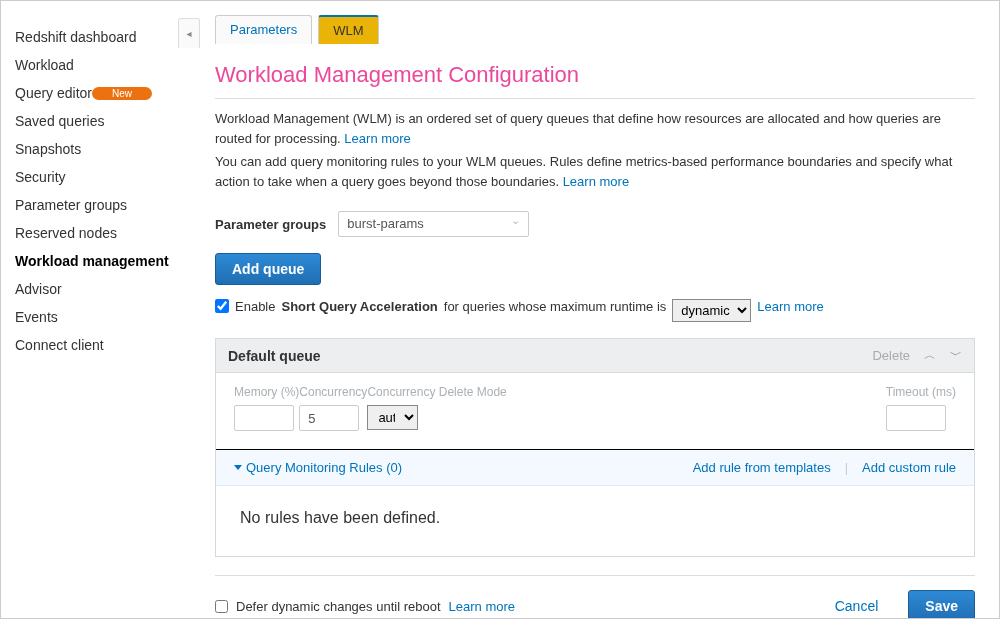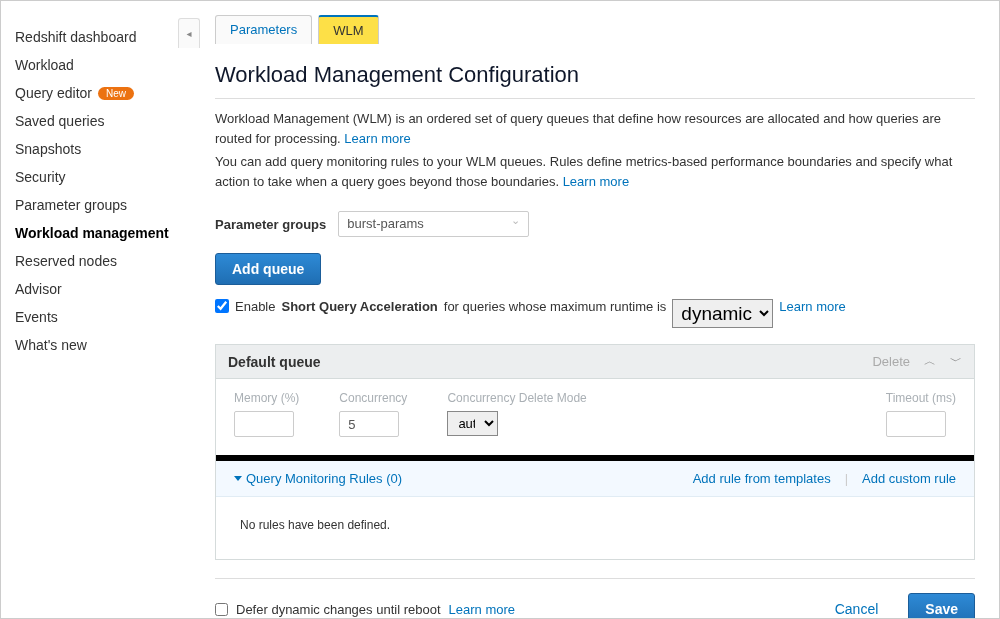--- a/index.html
+++ b/index.html
@@ -26,23 +26,22 @@
     cursor: pointer;
     display: flex;
     align-items: center;
   }
   .sidebar-item.active { font-weight: 700; color: #000; }
   .new-badge {
     display: inline-block;
     background: #ec7211;
     color: #fff;
     font-size: 10px;
-    padding: 1px 8px;
+    padding: 1px 20px;
     border-radius: 8px;
-    margin-left: 6px;
     font-weight: 400;
   }
   .collapse-handle {
     position: absolute;
     left: 178px;
     top: 18px;
     width: 22px;
     height: 30px;
     border: 1px solid #ddd;
     border-bottom: none;
@@ -73,28 +72,28 @@
     border-bottom: none;
     border-top-left-radius: 3px;
     border-top-right-radius: 3px;
     font-size: 13px;
     cursor: pointer;
     background: #fafafa;
     color: #0073bb;
   }
   .tab.active {
     border-top: 2px solid #0073bb;
-    background: #fde047;
+    background: #eab308;
     color: #333;
     font-weight: 400;
   }
   h1.page-title {
     font-size: 22px;
     font-weight: 400;
-    color: #0f172a;
+    color: #ec4899;
     margin-bottom: 10px;
   }
   hr.rule { border: none; border-top: 1px solid #ddd; margin-bottom: 10px; }
   .desc {
     font-size: 13px;
     color: #333;
     line-height: 1.5;
     margin-bottom: 4px;
   }
   .link { color: #0073bb; cursor: pointer; }
@@ -136,60 +135,59 @@
     display: flex;
     gap: 6px;
     margin: 14px 0 16px;
     font-size: 13px;
   }
   .row-sqa input[type=checkbox] { width: 14px; height: 14px; }
   .row-sqa strong { font-weight: 700; }
   .row-sqa select {
     border: 1px solid #888;
     padding: 2px 4px;
-    font-size: 19px;
+    font-size: 13px;
   }
   .queue-box {
     border: 1px solid #d5dbdb;
     background: #fff;
   }
   .queue-head {
     background: #eceeef;
     padding: 8px 12px;
     display: flex;
     align-items: center;
     border-bottom: 1px solid #d5dbdb;
   }
   .queue-title { font-weight: 700; font-size: 14px; flex: 1; }
   .queue-actions { display: flex; align-items: center; gap: 14px; color: #aaa; font-size: 13px; }
   .chev { cursor: pointer; font-size: 12px; color: #888; }
   .queue-fields {
     display: flex;
-    gap: 40px;
     padding: 12px 18px 18px;
     align-items: flex-start;
   }
   .qf { display: flex; flex-direction: column; gap: 6px; }
   .qf-label { font-size: 12px; color: #aab0b5; }
   .qf input.text-field { width: 60px; height: 26px; }
   .qf.timeout { margin-left: auto; }
   .qf select { border: 1px solid #888; padding: 3px 6px; font-size: 13px; width: 51px; }
   .qmr {
     background: #f3f9ff;
-    border-top: 6px solid #000000;
+    border-top: 1px solid #000000;
     border-bottom: 1px solid #e1ecf4;
     padding: 10px 18px;
     display: flex;
     align-items: center;
     text-align: center;
   }
   .qmr-left { color: #0073bb; font-size: 13px; cursor: pointer; display: flex; align-items: center; gap: 4px; }
   .qmr-right { margin-left: auto; display: flex; align-items: center; gap: 14px; font-size: 13px; }
   .pipe { color: #ccc; }
-  .no-rules { padding: 16px 24px 22px; color: #333; font-size: 12px; line-height: 2.0; }
+  .no-rules { padding: 16px 24px 22px; color: #333; font-size: 16px; line-height: 2.0; }
   .footer-row {
     border-top: 1px solid #ddd;
     margin-top: 18px;
     padding-top: 14px;
     display: flex;
     align-items: center;
   }
   .footer-left { display: flex; align-items: center; gap: 8px; font-size: 13px; }
   .footer-right { margin-left: auto; display: flex; align-items: center; gap: 18px; }
   .caret-down-fill {
@@ -220,34 +218,34 @@
       </div>
     <div class="sidebar-item">
         <span>Snapshots</span>
       </div>
     <div class="sidebar-item">
         <span>Security</span>
       </div>
     <div class="sidebar-item">
         <span>Parameter groups</span>
       </div>
+    <div class="sidebar-item">
+        <span>Reserved nodes</span>
+      </div>
     <div class="sidebar-item active">
         <span>Workload management</span>
       </div>
     <div class="sidebar-item">
-        <span>Reserved nodes</span>
-      </div>
-    <div class="sidebar-item">
         <span>Advisor</span>
       </div>
     <div class="sidebar-item">
         <span>Events</span>
       </div>
     <div class="sidebar-item">
-        <span>What's new</span>
+        <span>Connect client</span>
       </div>
   </nav>
 
   <div class="collapse-handle">◂</div>
 
   <main class="main">
     <div class="tabs">
       <div class="tab">Parameters</div>
       <div class="tab active">WLM</div>
     </div>

